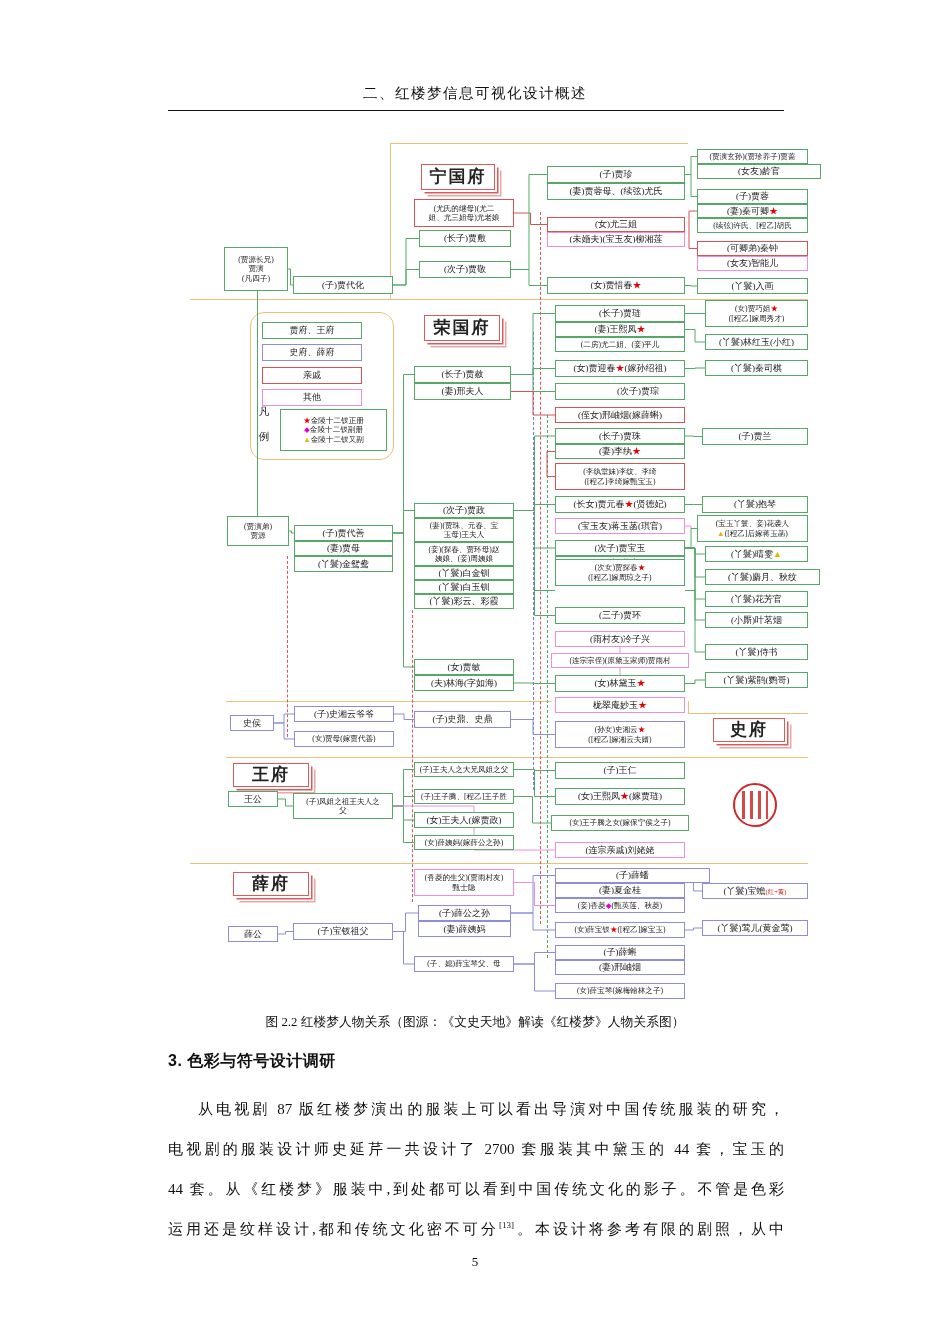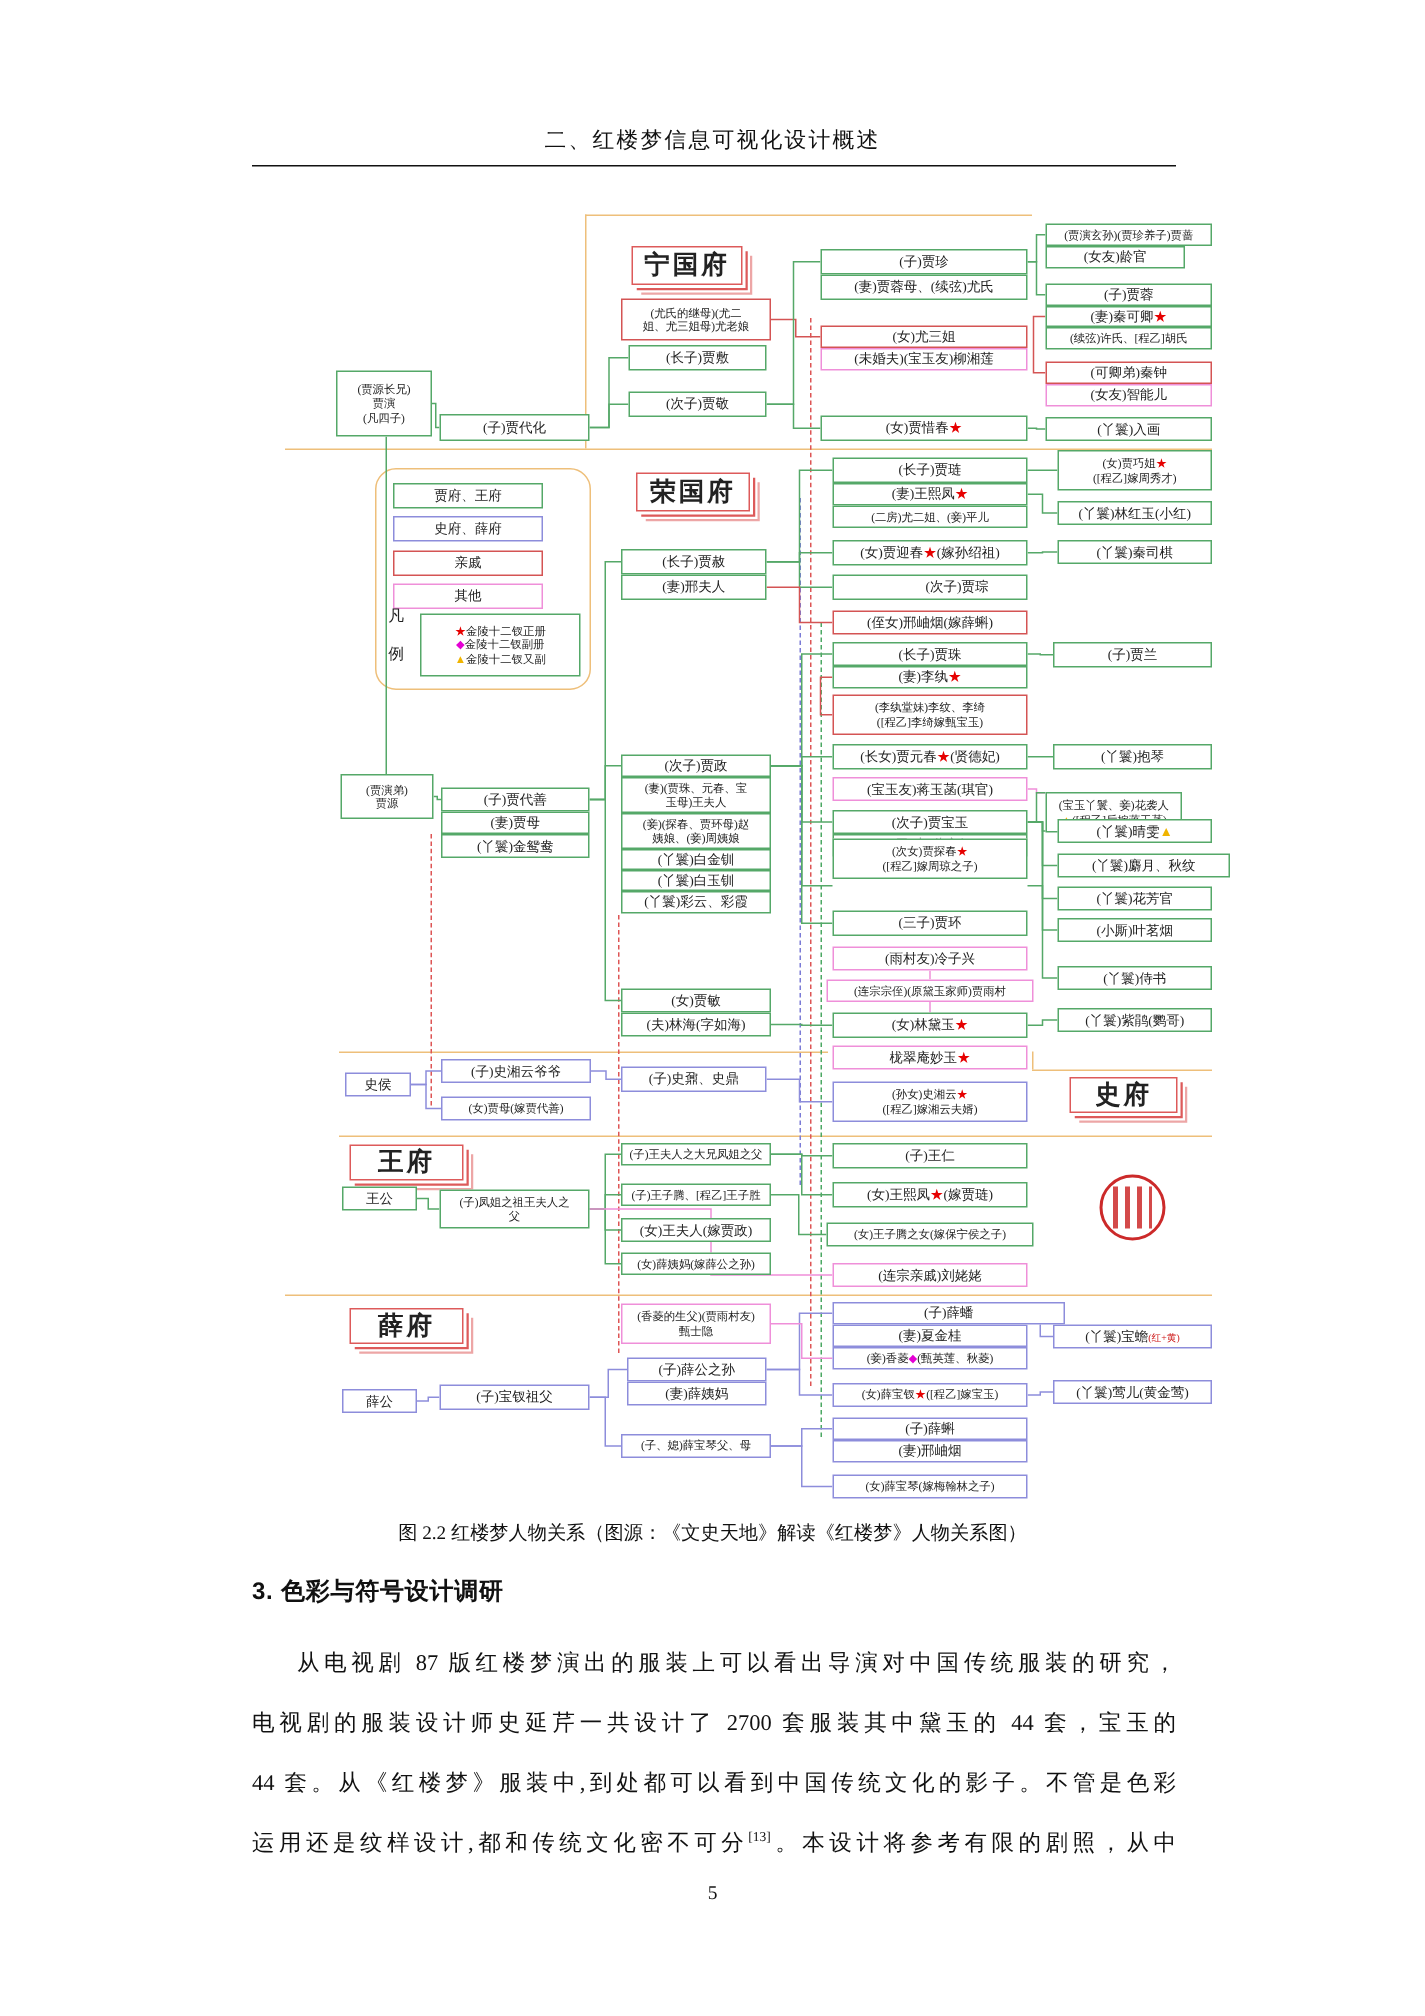--- a/index.html
+++ b/index.html
@@ -150,21 +150,21 @@
       </div>
       <div class="node c-p" style="left: 547px; top: 232px; width: 138px; height: 15px;">
         <div class="ln">(未婚夫)(宝玉友)柳湘莲</div>
       </div>
       <div class="node c-g" style="left: 547px; top: 277px; width: 138px; height: 17px;">
         <div class="ln">(女)贾惜春<span class="sym-star">★</span></div>
       </div>
       <div class="node c-g sm" style="left: 697px; top: 149px; width: 111px; height: 15px;">
         <div class="ln">(贾演玄孙)(贾珍养子)贾蔷</div>
       </div>
-      <div class="node c-g" style="left: 697px; top: 164px; width: 93px; height: 15px; align-items: flex-end;">
+      <div class="node c-g" style="left: 697px; top: 164px; width: 124px; height: 15px; align-items: flex-end;">
         <div class="ln">(女友)龄官</div>
       </div>
       <div class="node c-g" style="left: 697px; top: 189px; width: 111px; height: 15px;">
         <div class="ln">(子)贾蓉</div>
       </div>
       <div class="node c-g" style="left: 697px; top: 204px; width: 111px; height: 14px;">
         <div class="ln">(妻)秦可卿<span class="sym-star">★</span></div>
       </div>
       <div class="node c-g sm" style="left: 697px; top: 218px; width: 111px; height: 15px;">
         <div class="ln">(续弦)许氏、[程乙]胡氏</div>
@@ -230,21 +230,21 @@
       </div>
       <div class="node c-g" style="left: 555px; top: 496px; width: 130px; height: 17px;">
         <div class="ln">(长女)贾元春<span class="sym-star">★</span>(贤德妃)</div>
       </div>
       <div class="node c-g" style="left: 702px; top: 496px; width: 106px; height: 17px;">
         <div class="ln">(丫鬟)抱琴</div>
       </div>
       <div class="node c-p" style="left: 555px; top: 518px; width: 130px; height: 16px;">
         <div class="ln">(宝玉友)蒋玉菡(琪官)</div>
       </div>
-      <div class="node c-g sm" style="left: 697px; top: 528px; width: 91px; height: 27px;">
+      <div class="node c-g sm" style="left: 697px; top: 515px; width: 111px; height: 27px;">
         <div class="ln">(宝玉丫鬟、妾)花袭人</div>
         <div class="ln"><span class="sym-tri">▲</span>([程乙]后嫁蒋玉菡)</div>
       </div>
       <div class="node c-g" style="left: 555px; top: 540px; width: 130px; height: 16px;">
         <div class="ln">(次子)贾宝玉</div>
       </div>
       <div class="node c-g" style="left: 555px; top: 556px; width: 130px; height: 15px;">
         <div class="ln">([程乙]妻)薛宝钗<span class="sym-star">★</span></div>
       </div>
       <div class="node c-g" style="left: 705px; top: 546px; width: 103px; height: 16px;">

